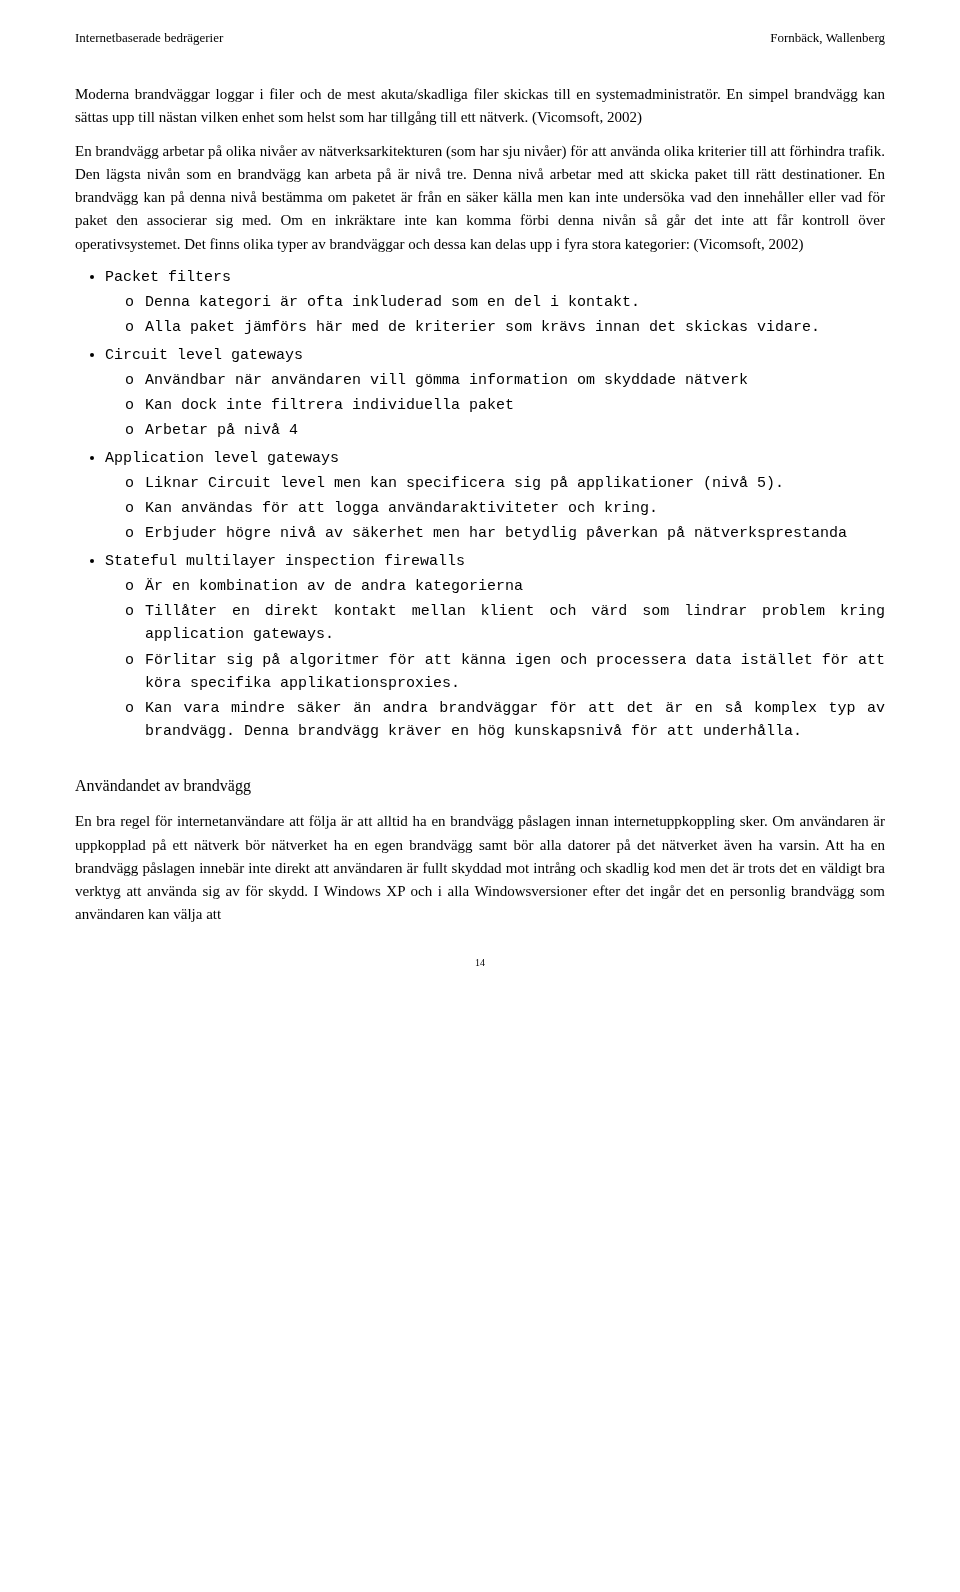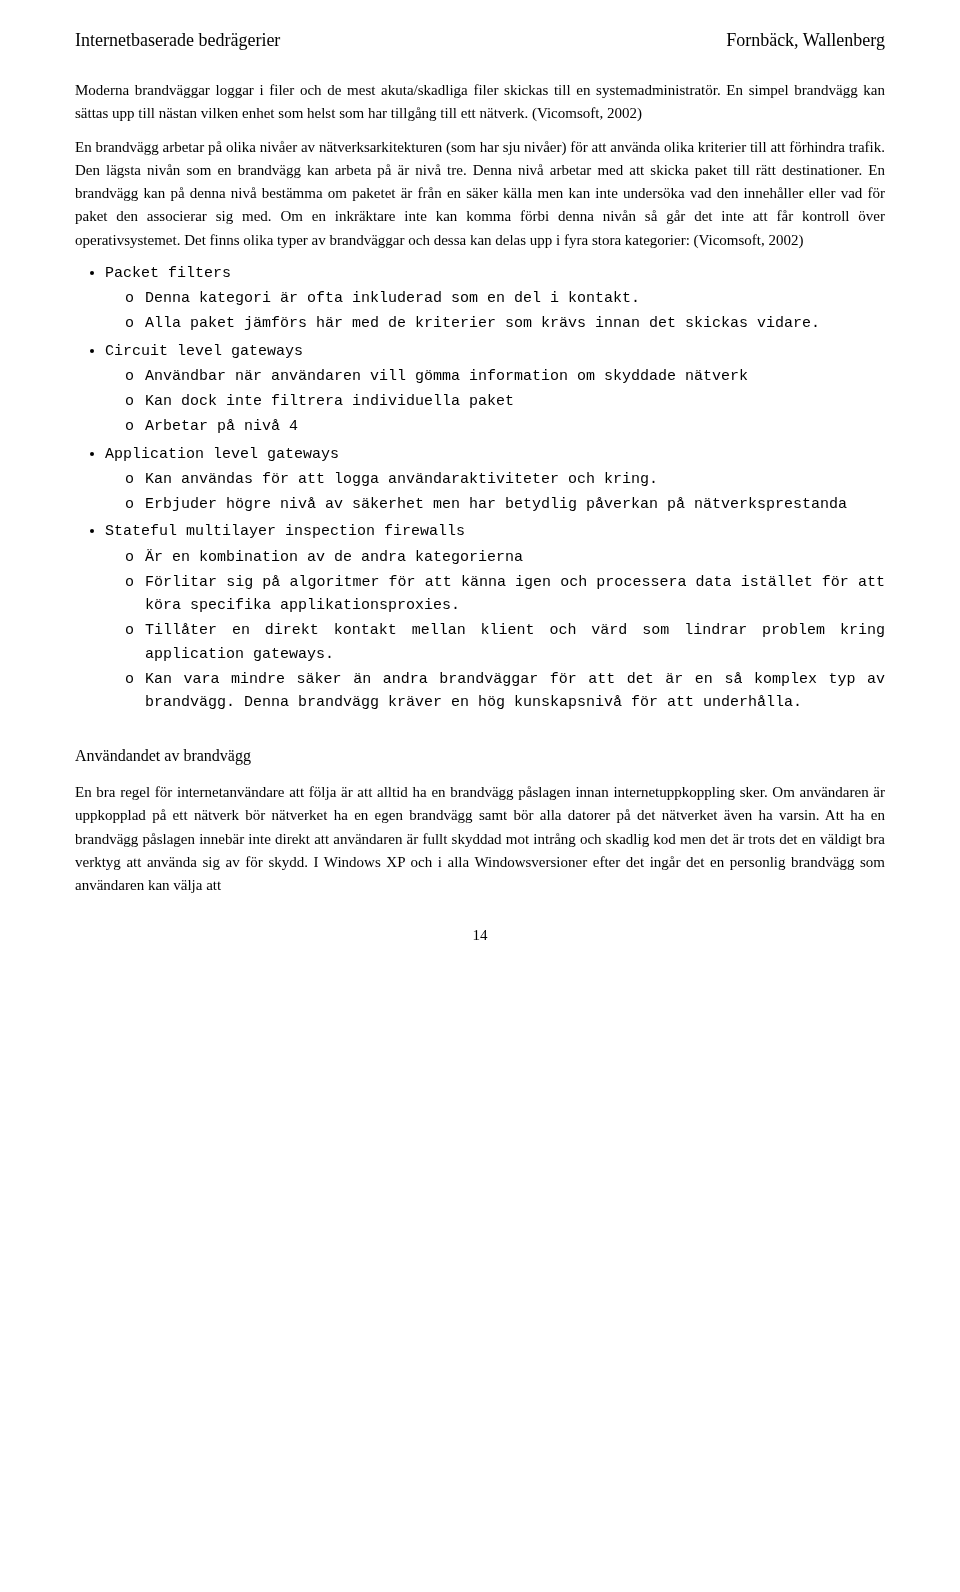--- a/index.html
+++ b/index.html
@@ -13,22 +13,22 @@
     }
     .page {
       width: 960px;
       min-height: 1592px;
       padding: 30px 75px 40px 75px;
       position: relative;
     }
     .header {
       display: flex;
       justify-content: space-between;
-      margin-bottom: 28px;
-      font-size: 18px;
+      margin-bottom: 37px;
+      font-size: 13px;
     }
     .content {
       line-height: 1.55;
     }
     p {
       margin-bottom: 10px;
       text-align: justify;
     }
     ul.main-list {
       list-style: disc;
@@ -57,21 +57,21 @@
       top: 0;
     }
     .section-heading {
       font-size: 16px;
       margin-top: 30px;
       margin-bottom: 12px;
     }
     .footer {
       text-align: center;
       margin-top: 30px;
-      font-size: 15px;
+      font-size: 10px;
     }
   </style>
 </head>
 <body>
 
 <div class="page">
   <div class="header">
     <span>Internetbaserade bedrägerier</span>
     <span>Fornbäck, Wallenberg</span>
   </div>
@@ -93,30 +93,31 @@
         <span>Circuit level gateways</span>
         <ul class="sub-list">
           <li><span>Användbar när användaren vill gömma information om skyddade nätverk</span></li>
           <li><span>Kan dock inte filtrera individuella paket</span></li>
           <li><span>Arbetar på nivå 4</span></li>
         </ul>
       </li>
       <li>
         <span>Application level gateways</span>
         <ul class="sub-list">
+          <li><span>Liknar Circuit level men kan specificera sig på applikationer (nivå 5).</span></li>
           <li><span>Kan användas för att logga användaraktiviteter och kring.</span></li>
           <li><span>Erbjuder högre nivå av säkerhet men har betydlig påverkan på nätverksprestanda</span></li>
         </ul>
       </li>
       <li>
         <span>Stateful multilayer inspection firewalls</span>
         <ul class="sub-list">
           <li><span>Är en kombination av de andra kategorierna</span></li>
+          <li><span>Tillåter en direkt kontakt mellan klient och värd som lindrar problem kring application gateways.</span></li>
           <li><span>Förlitar sig på algoritmer för att känna igen och processera data istället för att köra specifika applikationsproxies.</span></li>
-          <li><span>Tillåter en direkt kontakt mellan klient och värd som lindrar problem kring application gateways.</span></li>
           <li><span>Kan vara mindre säker än andra brandväggar för att det är en så komplex typ av brandvägg. Denna brandvägg kräver en hög kunskapsnivå för att underhålla.</span></li>
         </ul>
       </li>
     </ul>
 
     <p class="section-heading">Användandet av brandvägg</p>
 
     <p>En bra regel för internetanvändare att följa är att alltid ha en brandvägg påslagen innan internetuppkoppling sker. Om användaren är uppkopplad på ett nätverk bör nätverket ha en egen brandvägg samt bör alla datorer på det nätverket även ha varsin. Att ha en brandvägg påslagen innebär inte direkt att användaren är fullt skyddad mot intrång och skadlig kod men det är trots det en väldigt bra verktyg att använda sig av för skydd. I Windows XP och i alla Windowsversioner efter det ingår det en personlig brandvägg som användaren kan välja att</p>
   </div>
 

